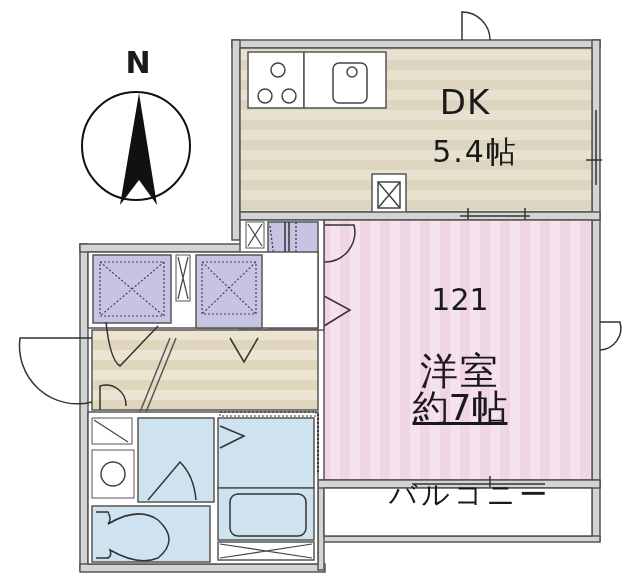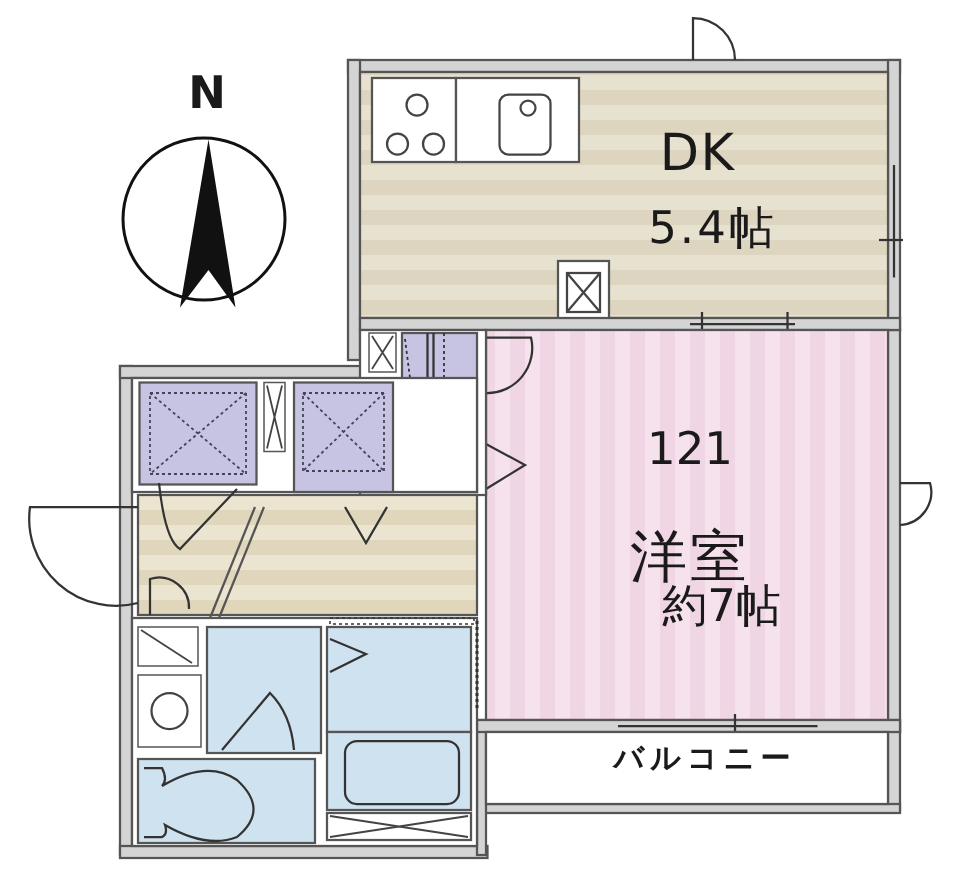--- a/index.html
+++ b/index.html
@@ -3,22 +3,22 @@
 <meta charset="utf-8">
 <style>
   html, body { margin:0; padding:0; background:#ffffff; }
   body { width:640px; height:584px; position:relative; overflow:hidden; font-family:"DejaVu Sans", sans-serif; }
   svg { position:absolute; left:0; top:0; }
   .label { position:absolute; color:#1a1a1a; text-align:center; white-space:nowrap; }
   .dk-name { left:395px; top:82px; width:140px; font-size:34px; letter-spacing:1px; font-family:"DejaVu Sans", sans-serif; }
   .dk-size { left:395px; top:132px; width:160px; font-size:30px; letter-spacing:2px; }
   .room-no { left:380px; top:282px; width:160px; font-size:30px; }
   .room-type { left:380px; top:346px; width:160px; font-size:38px; letter-spacing:2px; }
-  .room-size { left:396px; top:384px; width:170px; font-size:30px; }
-  .balcony { left:340px; top:492px; width:260px; font-size:20px; letter-spacing:4px;font-weight:bold; }
+  .room-size { left:375px; top:384px; width:170px; font-size:36px;text-decoration:underline; }
+  .balcony { left:340px; top:476px; width:260px; font-size:28px; letter-spacing:4px; }
   .compass-n { left:118px; top:45px; width:40px; font-size:30px; font-weight:bold; }
 </style>
 </head>
 <body>
 
 <svg width="640" height="584" viewBox="0 0 640 584">
   <defs>
     <pattern id="dkStripe" width="20" height="20" patternUnits="userSpaceOnUse">
       <rect width="20" height="20" fill="#ddd5bf"></rect>
       <rect y="10" width="20" height="10" fill="#e7e1cf"></rect>

